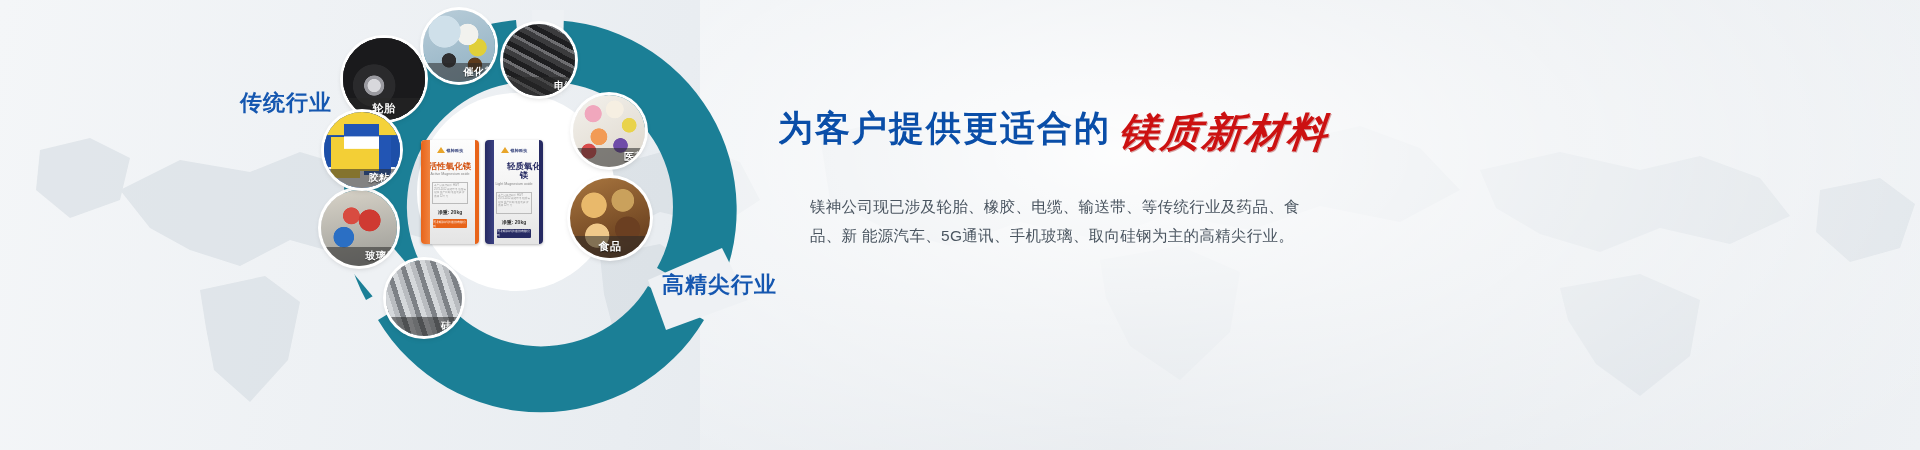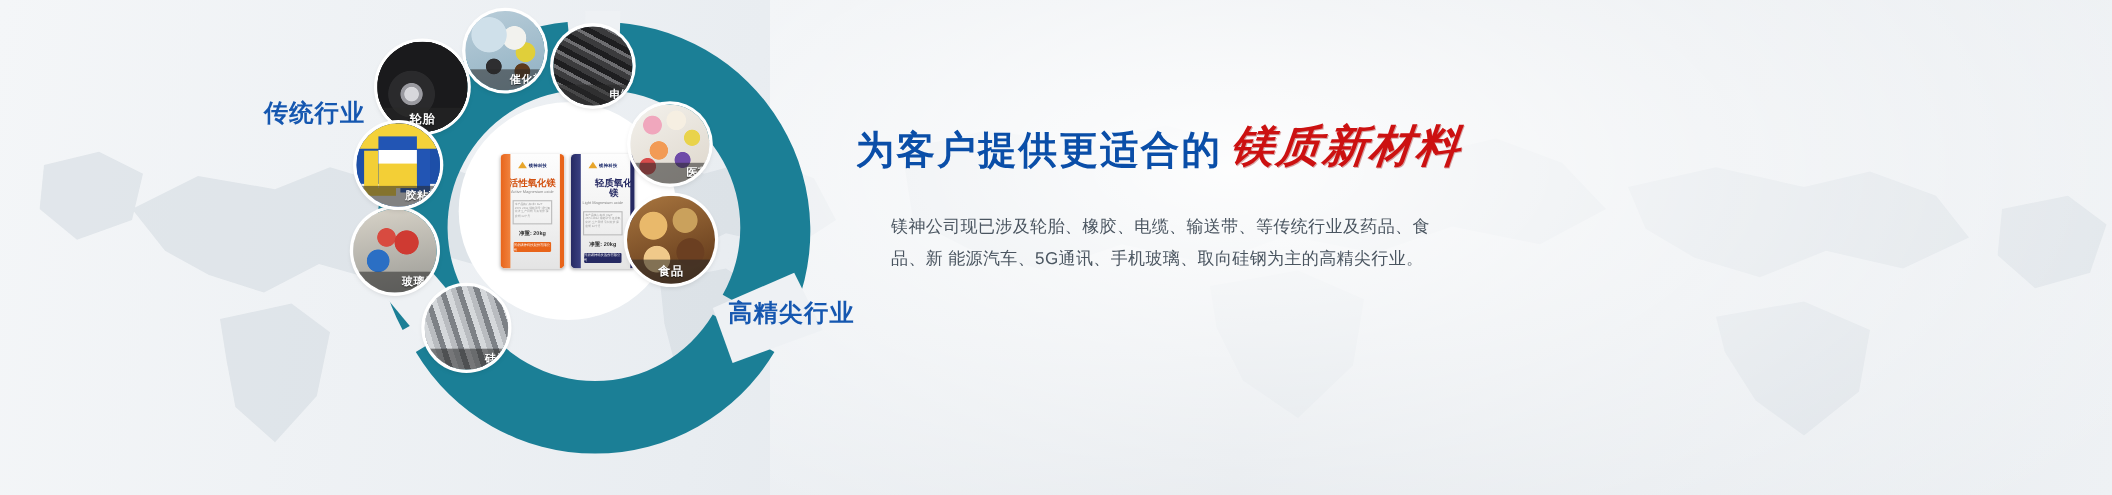--- a/index.html
+++ b/index.html
@@ -29,21 +29,21 @@
   
   #diagram {
     position: absolute; left: 318px; top: 0px; width: 470px; height: 450px;
   }
   .donut-svg { position: absolute; left: 0; top: 0; }
 
   .center-card {
     position: absolute; left: 103px; top: 97px; width: 190px; height: 190px;
     background: #ffffff; border-radius: 50%;
     box-shadow: 0 0 0 4px #ffffff;
-    display: flex; align-items: center; justify-content: center; gap: 6px;
+    display: flex; align-items: center; gap: 6px;
   }
   .bag {
     width: 58px; height: 104px; border-radius: 4px;
     background: linear-gradient(180deg,#fdfdfd 0%, #f2f2f2 55%, #e4e4e4 100%);
     position: relative; overflow: hidden;
     box-shadow: 0 1px 3px rgba(0,0,0,.28);
     display: flex; flex-direction: column; align-items: center;
     font-size: 5px; color: #333;
   }
   .bag .spine { position: absolute; left: 0; top: 0; bottom: 0; width: 9px; }
@@ -154,21 +154,21 @@
   
   .sec-label {
     position: absolute; color: #1557b0; font-weight: bold;
     font-size: 22px; letter-spacing: 1px; white-space: nowrap;
   }
   #label-traditional { left: 240px; top: 88px; }
   #label-hightech { left: 662px; top: 270px; }
 
   
   #copy { position: absolute; left: 778px; top: 105px; width: 700px; }
-  .headline { display: flex; align-items: flex-end; white-space: nowrap; }
+  .headline { display: flex; align-items: flex-start; white-space: nowrap; }
   .headline .blue {
     color: #0a4ea8; font-size: 35px; font-weight: bold; letter-spacing: 2px;
   }
   .headline .red {
     color: #cc1111; font-size: 40px; font-weight: bold;
     font-family: "Liberation Serif", "DejaVu Serif", serif;
     font-style: italic; letter-spacing: 2px; margin-left: 8px;
     transform: skewX(-6deg);
     text-shadow: 1px 1px 0 rgba(150,0,0,.35);
   }

